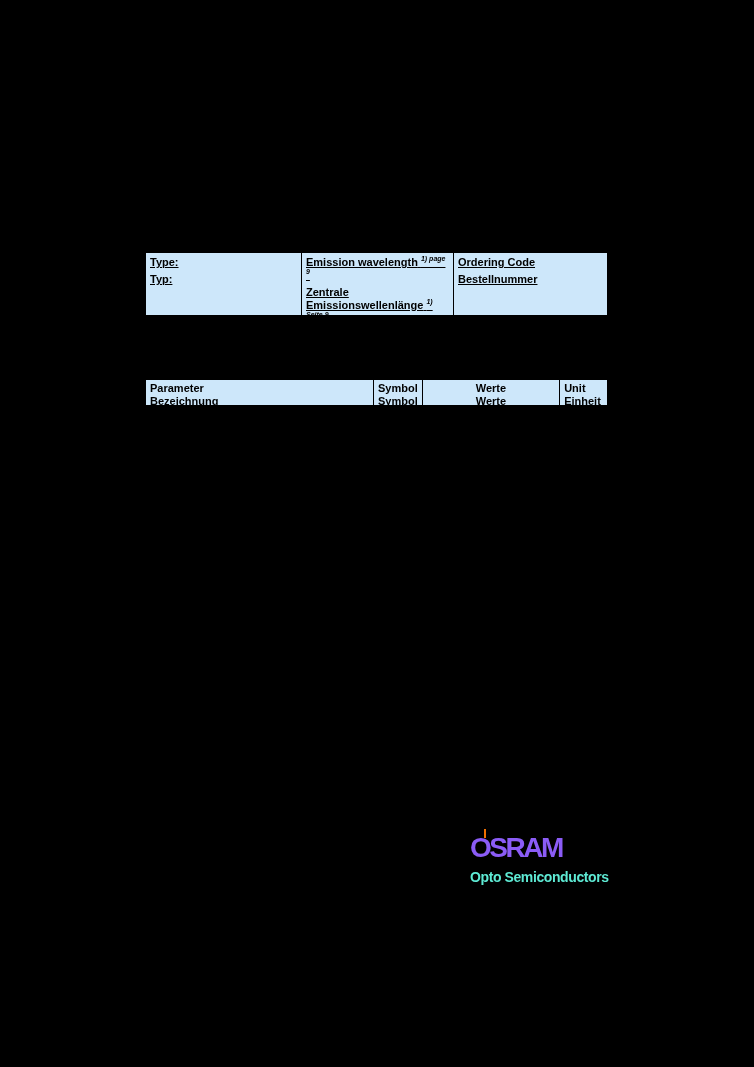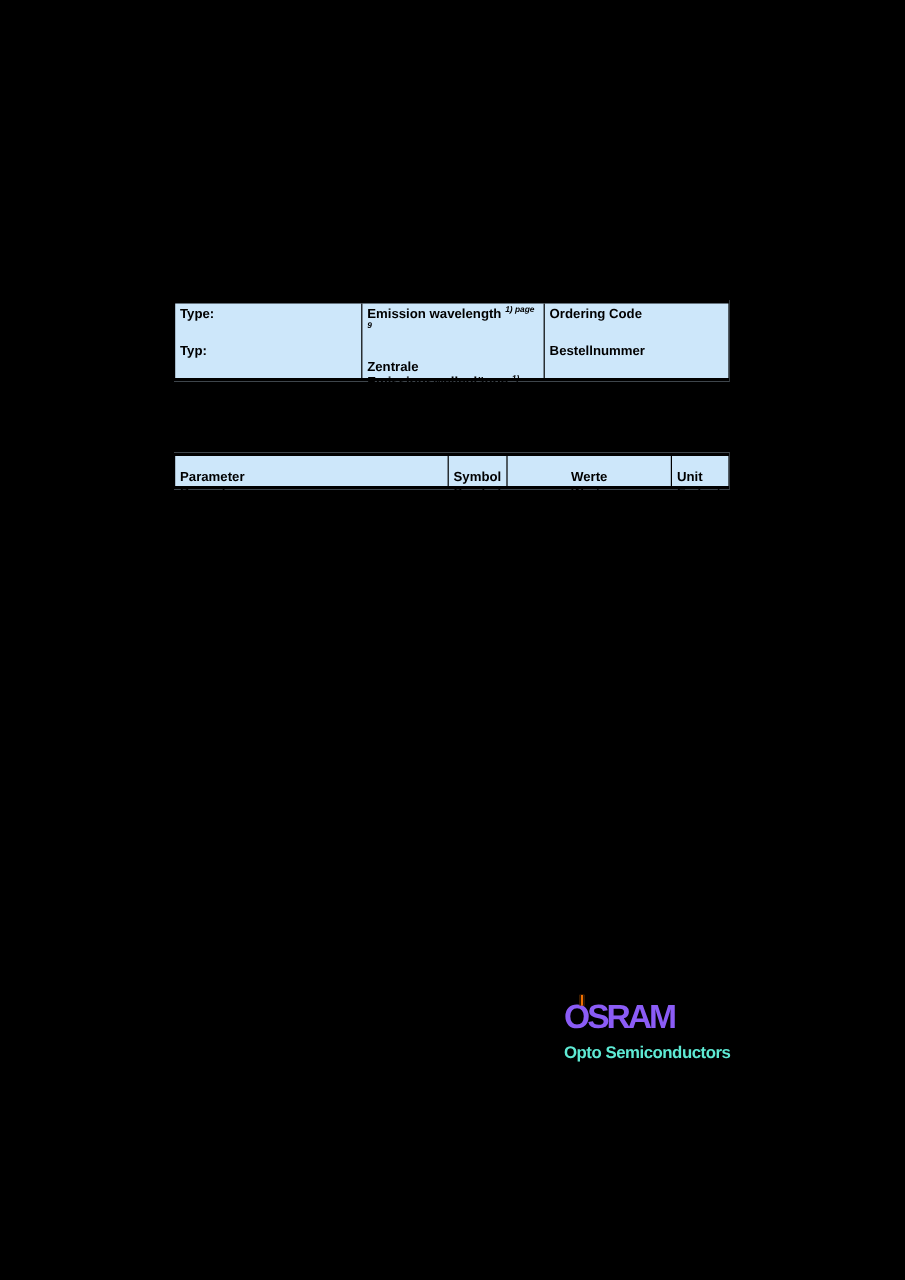--- a/index.html
+++ b/index.html
@@ -44,30 +44,30 @@
     line-height: 0;
   }
   .sub {
     font-size: 8px;
     font-weight: bold;
     vertical-align: sub;
     line-height: 0;
   }
 
   
-  .type-table { top: 250px; height: 68px; }
+  .type-table { top: 250px; height: 68px; text-decoration: underline; }
   .type-table .c1 { width: 155px; }
   .type-table .c2 { width: 152px; }
   .type-table .c3 { width: 126px; }
-  .row-gap { margin-top: 18px; }
+  .row-gap { margin-top: 4px; }
   .lambda-row { margin-top: 5px; font-size: 13px; }
 
   
   .param-table { top: 377px; height: 31px; }
-  .param-table .ds-col { padding-top: 12px; }
+  .param-table .ds-col { padding-top: 2px; }
   .param-table .p1 { width: 228px; }
   .param-table .p2 { width: 49px; }
   .param-table .p3 { width: 138px; text-align: center; }
   .param-table .p4 { width: 48px; }
 
   
   .logo {
     position: absolute;
     left: 470px; top: 828px;
     width: 140px; height: 62px;

